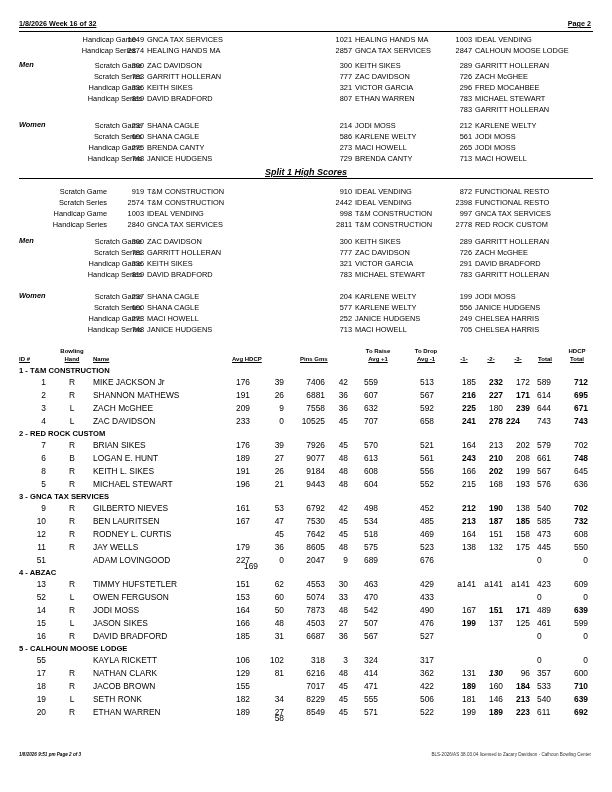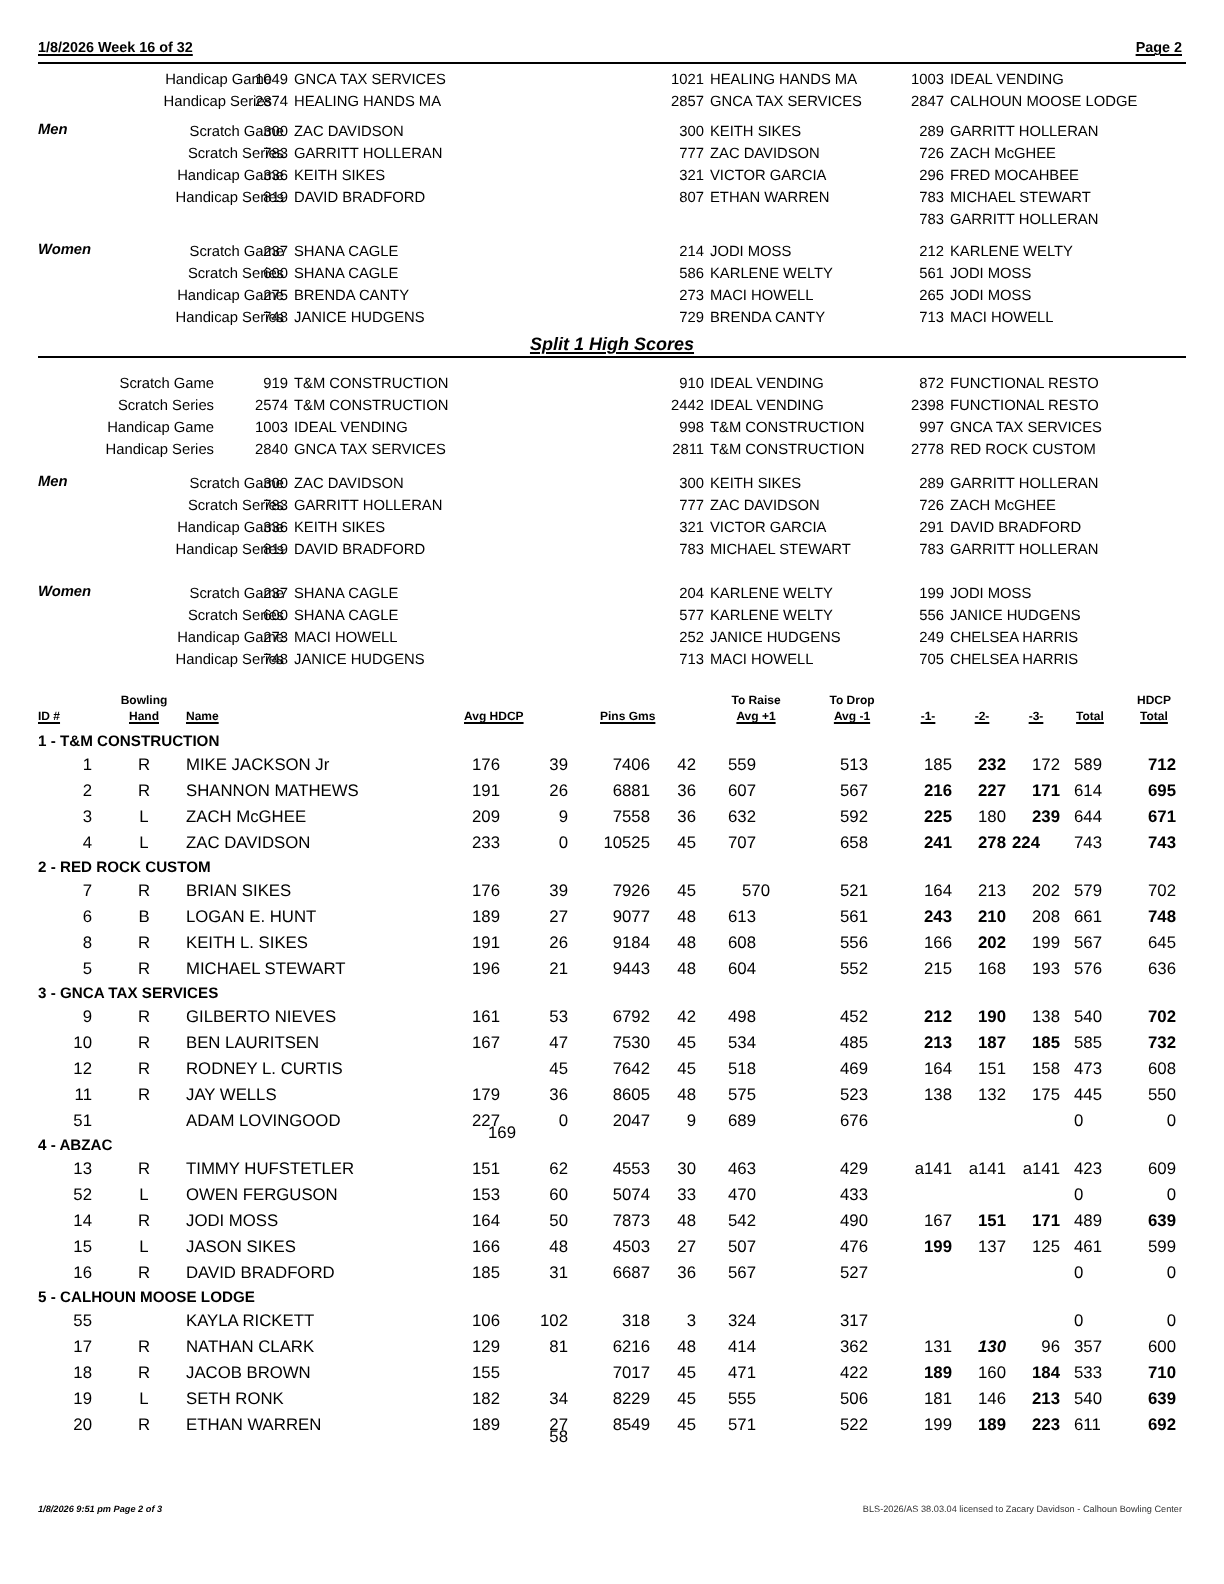--- a/index.html
+++ b/index.html
@@ -350,21 +350,21 @@
       </div>
       <div class="team" style="top: 428px;">2 - RED ROCK CUSTOM</div>
       <div class="r-row" style="top: 439px;">
         <span style="left: 26px; width: 20px; text-align: right;">7</span>
         <span style="left: 62px; width: 20px; text-align: center;">R</span>
         <span style="left: 93px; width: 140px; text-align: left;">BRIAN SIKES</span>
         <span style="left: 236px; width: 22px; text-align: left;">176</span>
         <span style="left: 262px; width: 22px; text-align: right;">39</span>
         <span style="left: 295px; width: 30px; text-align: right;">7926</span>
         <span style="left: 334px; width: 14px; text-align: right;">45</span>
-        <span style="left: 364px; width: 28px; text-align: center;">570</span>
+        <span style="left: 364px; width: 28px; text-align: left;">570</span>
         <span style="left: 420px; width: 28px; text-align: left;">521</span>
         <span style="left: 452px; width: 24px; text-align: right;">164</span>
         <span style="left: 479px; width: 24px; text-align: right;">213</span>
         <span style="left: 506px; width: 24px; text-align: right;">202</span>
         <span style="left: 537px; width: 22px; text-align: left;">579</span>
         <span style="left: 562px; width: 26px; text-align: right;">702</span>
       </div>
       <div class="r-row" style="top: 452px;">
         <span style="left: 26px; width: 20px; text-align: right;">6</span>
         <span style="left: 62px; width: 20px; text-align: center;">B</span>

